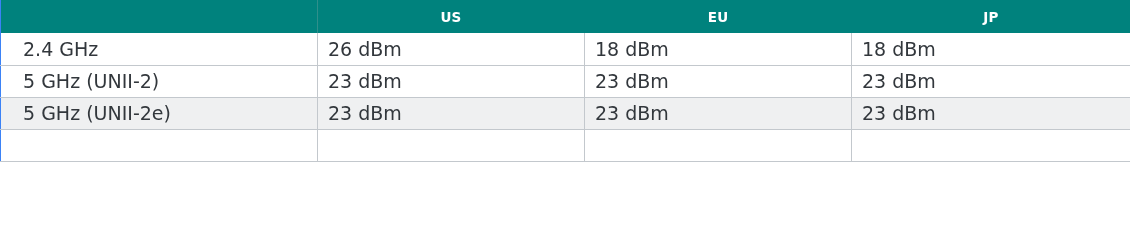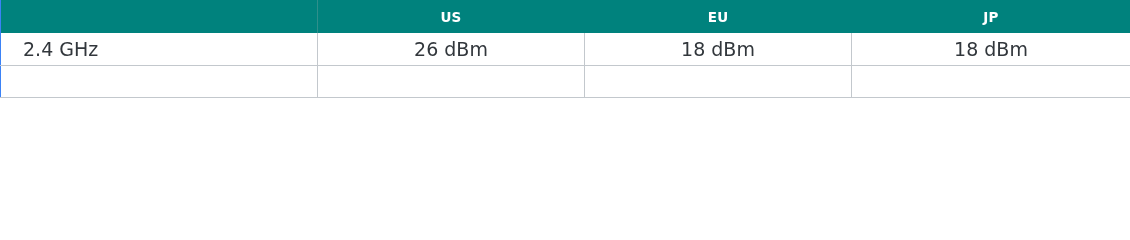--- a/index.html
+++ b/index.html
@@ -61,21 +61,21 @@
     padding: 0 10px;
     vertical-align: middle;
   }
   tbody td:last-child { border-right: none; }
 
   tbody td.band-cell {
     text-align: left;
     padding-left: 22px;
   }
   tbody td.value-cell {
-    text-align: center;
+    text-align: left;
   }
 
   tbody tr.row-odd  td { background: #ffffff; }
   tbody tr.row-even td { background: #eff0f1; }
 
   tbody tr.row-partial td {
     background: #ffffff;
     height: 32px;
   }
 </style>
@@ -98,20 +98,32 @@
         <th class="head-sep">JP</th>
       </tr>
     </thead>
     <tbody>
       <tr class="row-odd">
         <td class="band-cell">2.4 GHz</td>
         <td class="value-cell">26 dBm</td>
         <td class="value-cell">18 dBm</td>
         <td class="value-cell">18 dBm</td>
       </tr>
+      <tr class="row-odd">
+        <td class="band-cell">5 GHz (UNII-2)</td>
+        <td class="value-cell">23 dBm</td>
+        <td class="value-cell">23 dBm</td>
+        <td class="value-cell">23 dBm</td>
+      </tr>
+      <tr class="row-even">
+        <td class="band-cell">5 GHz (UNII-2e)</td>
+        <td class="value-cell">23 dBm</td>
+        <td class="value-cell">23 dBm</td>
+        <td class="value-cell">23 dBm</td>
+      </tr>
       <tr class="row-partial">
         <td class="band-cell"></td>
         <td class="value-cell"></td>
         <td class="value-cell"></td>
         <td class="value-cell"></td>
       </tr>
     </tbody>
   </table>
 </div>
 

